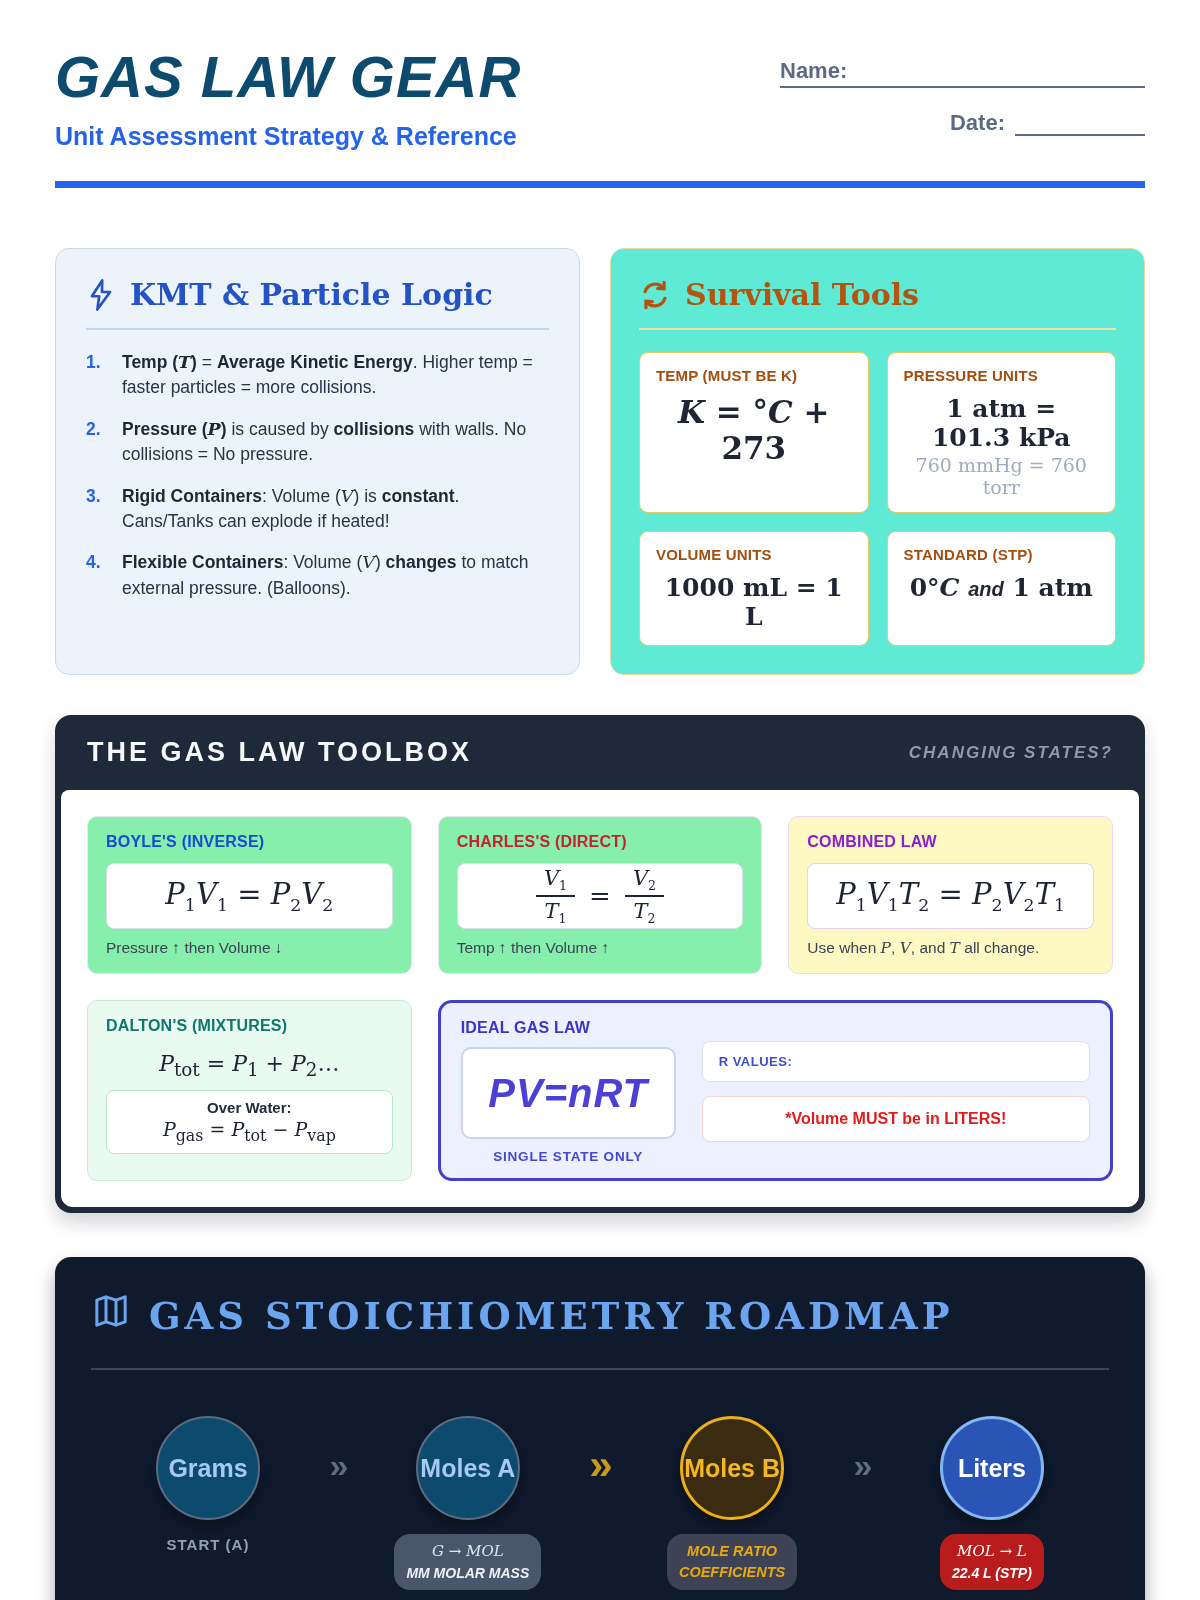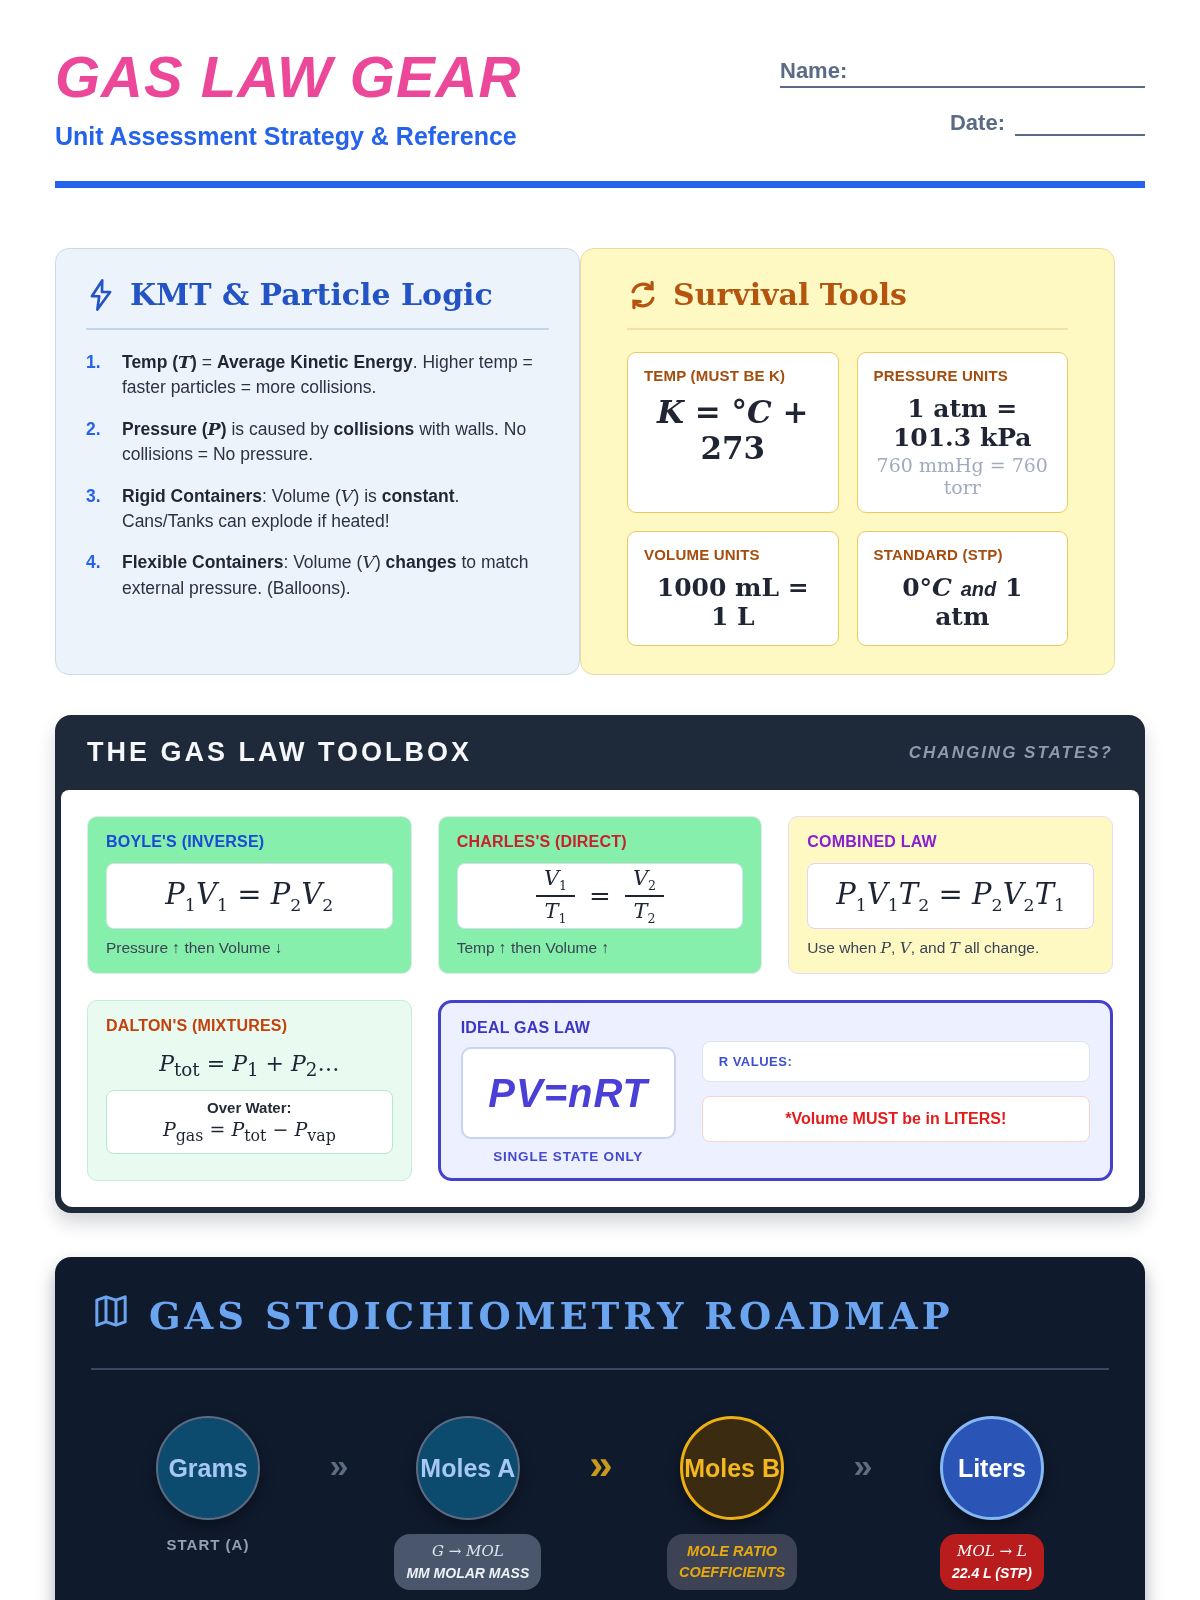--- a/index.html
+++ b/index.html
@@ -2,34 +2,34 @@
 <html><head>
 <meta charset="utf-8">
 <style>
   * { margin:0; padding:0; box-sizing:border-box; }
   html,body { background:#ffffff; }
   body { width:1200px; height:1600px; overflow:hidden; font-family:"Liberation Sans", sans-serif; color:#26303f; }
   .page { position:relative; width:1200px; height:1600px; overflow:hidden; }
 
   
   .header { display:flex; justify-content:space-between; align-items:flex-start; padding:48px 55px 0 55px; }
-  .brand-title { font-family:"Liberation Sans", sans-serif; font-style:italic; font-weight:bold; font-size:58px; letter-spacing:1px; color:#ec4899; line-height:1.0; }
+  .brand-title { font-family:"Liberation Sans", sans-serif; font-style:italic; font-weight:bold; font-size:58px; letter-spacing:1px; color:#0c4a6e; line-height:1.0; }
   .brand-sub { margin-top:16px; font-size:25px; font-weight:bold; color:#2563eb; }
   .fill-block { width:365px; padding-top:10px; }
   .fill-row { display:flex; align-items:flex-end; color:#5b6b85; font-weight:bold; font-size:22px; }
   .fill-row.name { border-bottom:2px solid #5b6b85; padding-bottom:2px; }
   .fill-row.date { margin-top:22px; justify-content:flex-end; }
   .date-line { display:inline-block; width:130px; border-bottom:2px solid #5b6b85; height:24px; margin-left:10px; }
   .rule-blue { margin:30px 55px 0 55px; height:7px; background:#2563eb; }
 
   
-  .cards-row { display:flex; margin:60px 55px 0 55px; }
+  .cards-row { display:flex; gap:30px; margin:60px 55px 0 55px; }
   .card { border-radius:14px; }
   .kmt-card { width:525px; min-height:380px; background:#edf3fb; border:1px solid #ccd9ea; padding:28px 30px; }
-  .surv-card { width:535px; min-height:380px; background:#fef9c3; border:1px solid #ead9a6; padding:28px 46px; }
+  .surv-card { width:535px; min-height:380px; background:#5eead4; border:1px solid #ead9a6; padding:28px 28px; }
   .card-title { display:flex; align-items:center; gap:14px; font-family:"DejaVu Serif", serif; font-weight:bold; font-size:30px; }
   .kmt-card .card-title { color:#2353c4; }
   .surv-card .card-title { color:#b4540f; }
   .card-title .icn { flex:0 0 auto; display:inline-flex; }
   .kmt-div { margin-top:16px; height:2px; background:#c3d5ee; }
   .surv-div { margin-top:16px; height:2px; background:#f0e2a6; }
 
   .kmt-list { margin-top:20px; display:flex; flex-direction:column; gap:16px; }
   .kmt-item { display:flex; gap:12px; font-size:17.5px; line-height:1.45; color:#2a3342; }
   .kmt-num { color:#2563eb; font-weight:bold; flex:0 0 24px; }
@@ -46,21 +46,21 @@
 
   
   .toolbox { margin:40px 55px 0 55px; background:#1e2939; border-radius:16px; padding:0 6px 6px 6px; box-shadow:0 10px 18px rgba(20,30,50,.18); }
   .toolbox-head { display:flex; justify-content:space-between; align-items:center; padding:22px 26px; }
   .toolbox-title { color:#f5f7fa; font-weight:bold; font-size:27px; letter-spacing:3px; }
   .toolbox-flag { color:#8e9aae; font-weight:bold; font-style:italic; font-size:17px; letter-spacing:2px; }
   .toolbox-body { background:#ffffff; border-radius:8px 8px 12px 12px; padding:26px; display:grid; grid-template-columns:repeat(3,1fr); gap:26px; }
   .law-card { border-radius:10px; padding:16px 18px; }
   .law-plain { background:#86efac; border:1px solid #e5e8ef; }
   .law-label { font-size:16px; font-weight:bold; letter-spacing:.2px; }
-  .lbl-blue { color:#1a49d8; } .lbl-red { color:#c8202c; } .lbl-purple { color:#8a1ed2; } .lbl-green { color:#c2410c; } .lbl-indigo { color:#3b36c4; }
+  .lbl-blue { color:#1a49d8; } .lbl-red { color:#c8202c; } .lbl-purple { color:#8a1ed2; } .lbl-green { color:#0f766e; } .lbl-indigo { color:#3b36c4; }
   .formula-box { margin-top:12px; background:#ffffff; border:1px solid #d9deea; border-radius:8px; min-height:66px; display:flex; align-items:center; justify-content:center; }
   .math { font-family:"DejaVu Serif", serif; font-size:29px; color:#1d2433; }
   .math sub { font-size:60%; }
   .law-caption { margin-top:10px; font-size:15.5px; color:#3a4454; }
   .law-caption i { font-family:"DejaVu Serif", serif; }
   .frac-row { display:flex; align-items:center; gap:14px; font-family:"DejaVu Serif", serif; color:#1d2433; }
   .frac { display:inline-flex; flex-direction:column; align-items:center; font-size:21px; }
   .frac .fr-top { padding:0 8px 2px 8px; }
   .frac .fr-bot { border-top:2px solid #1d2433; padding:2px 8px 0 8px; }
   .frac sub { font-size:60%; }

